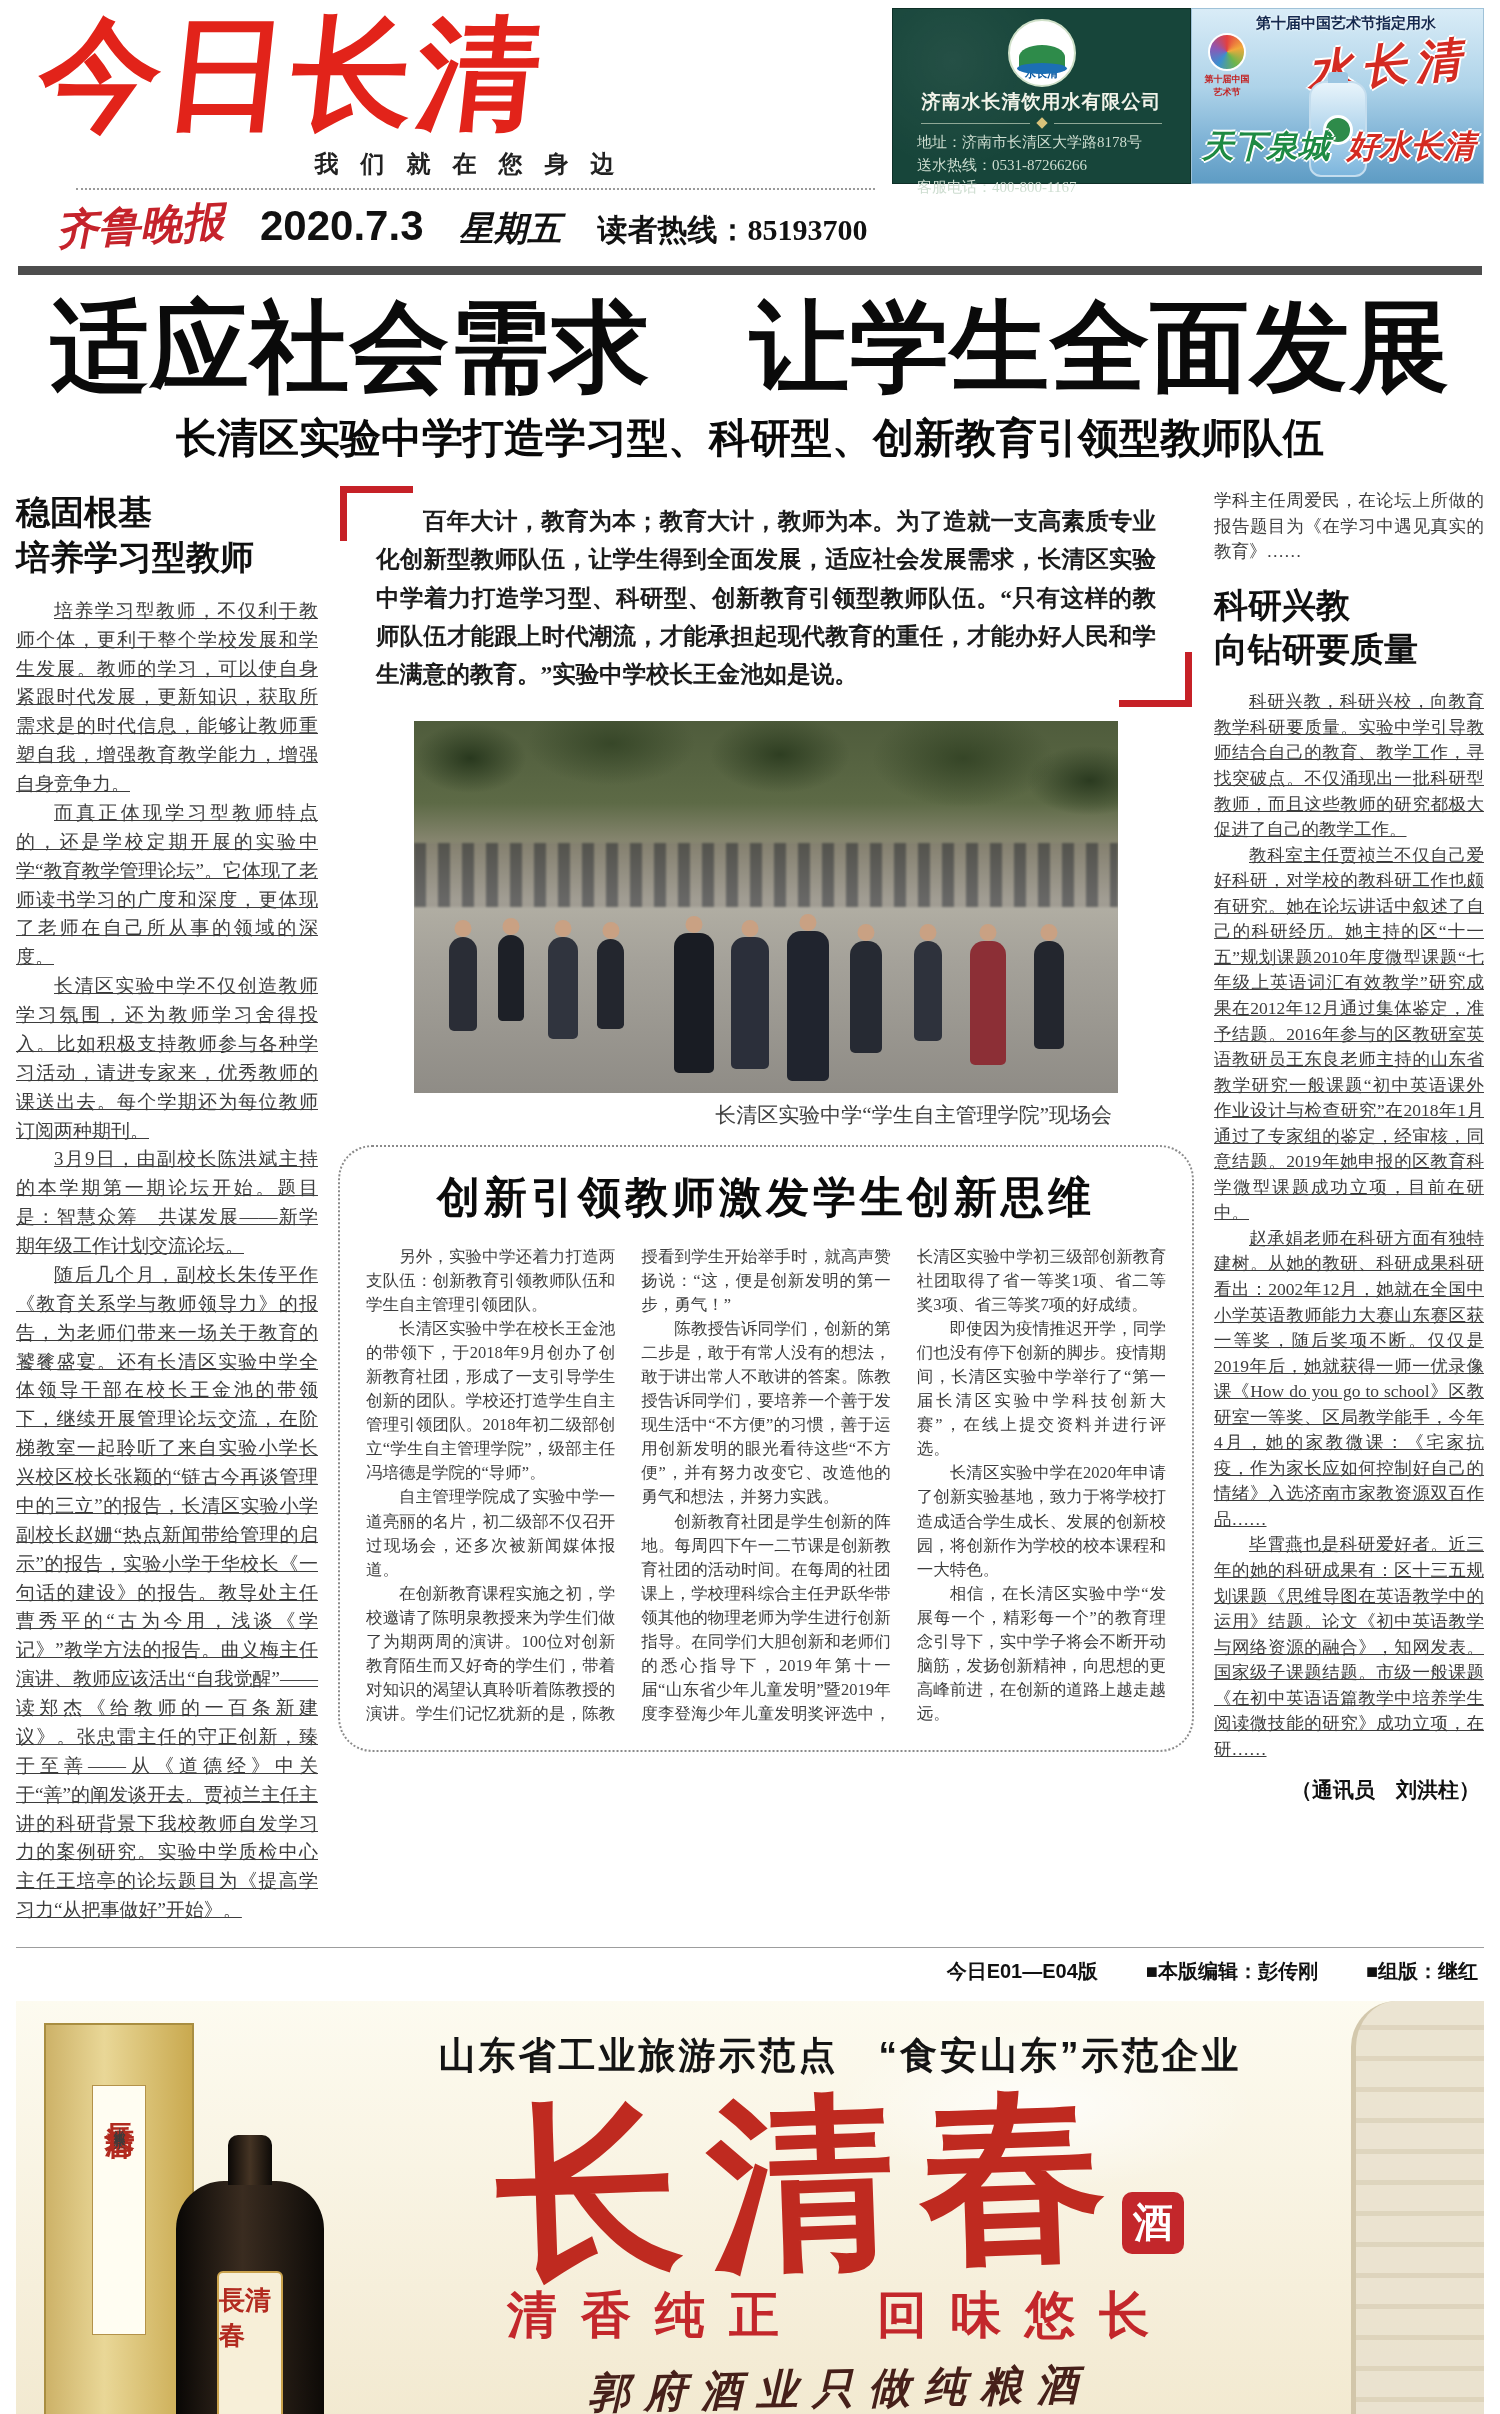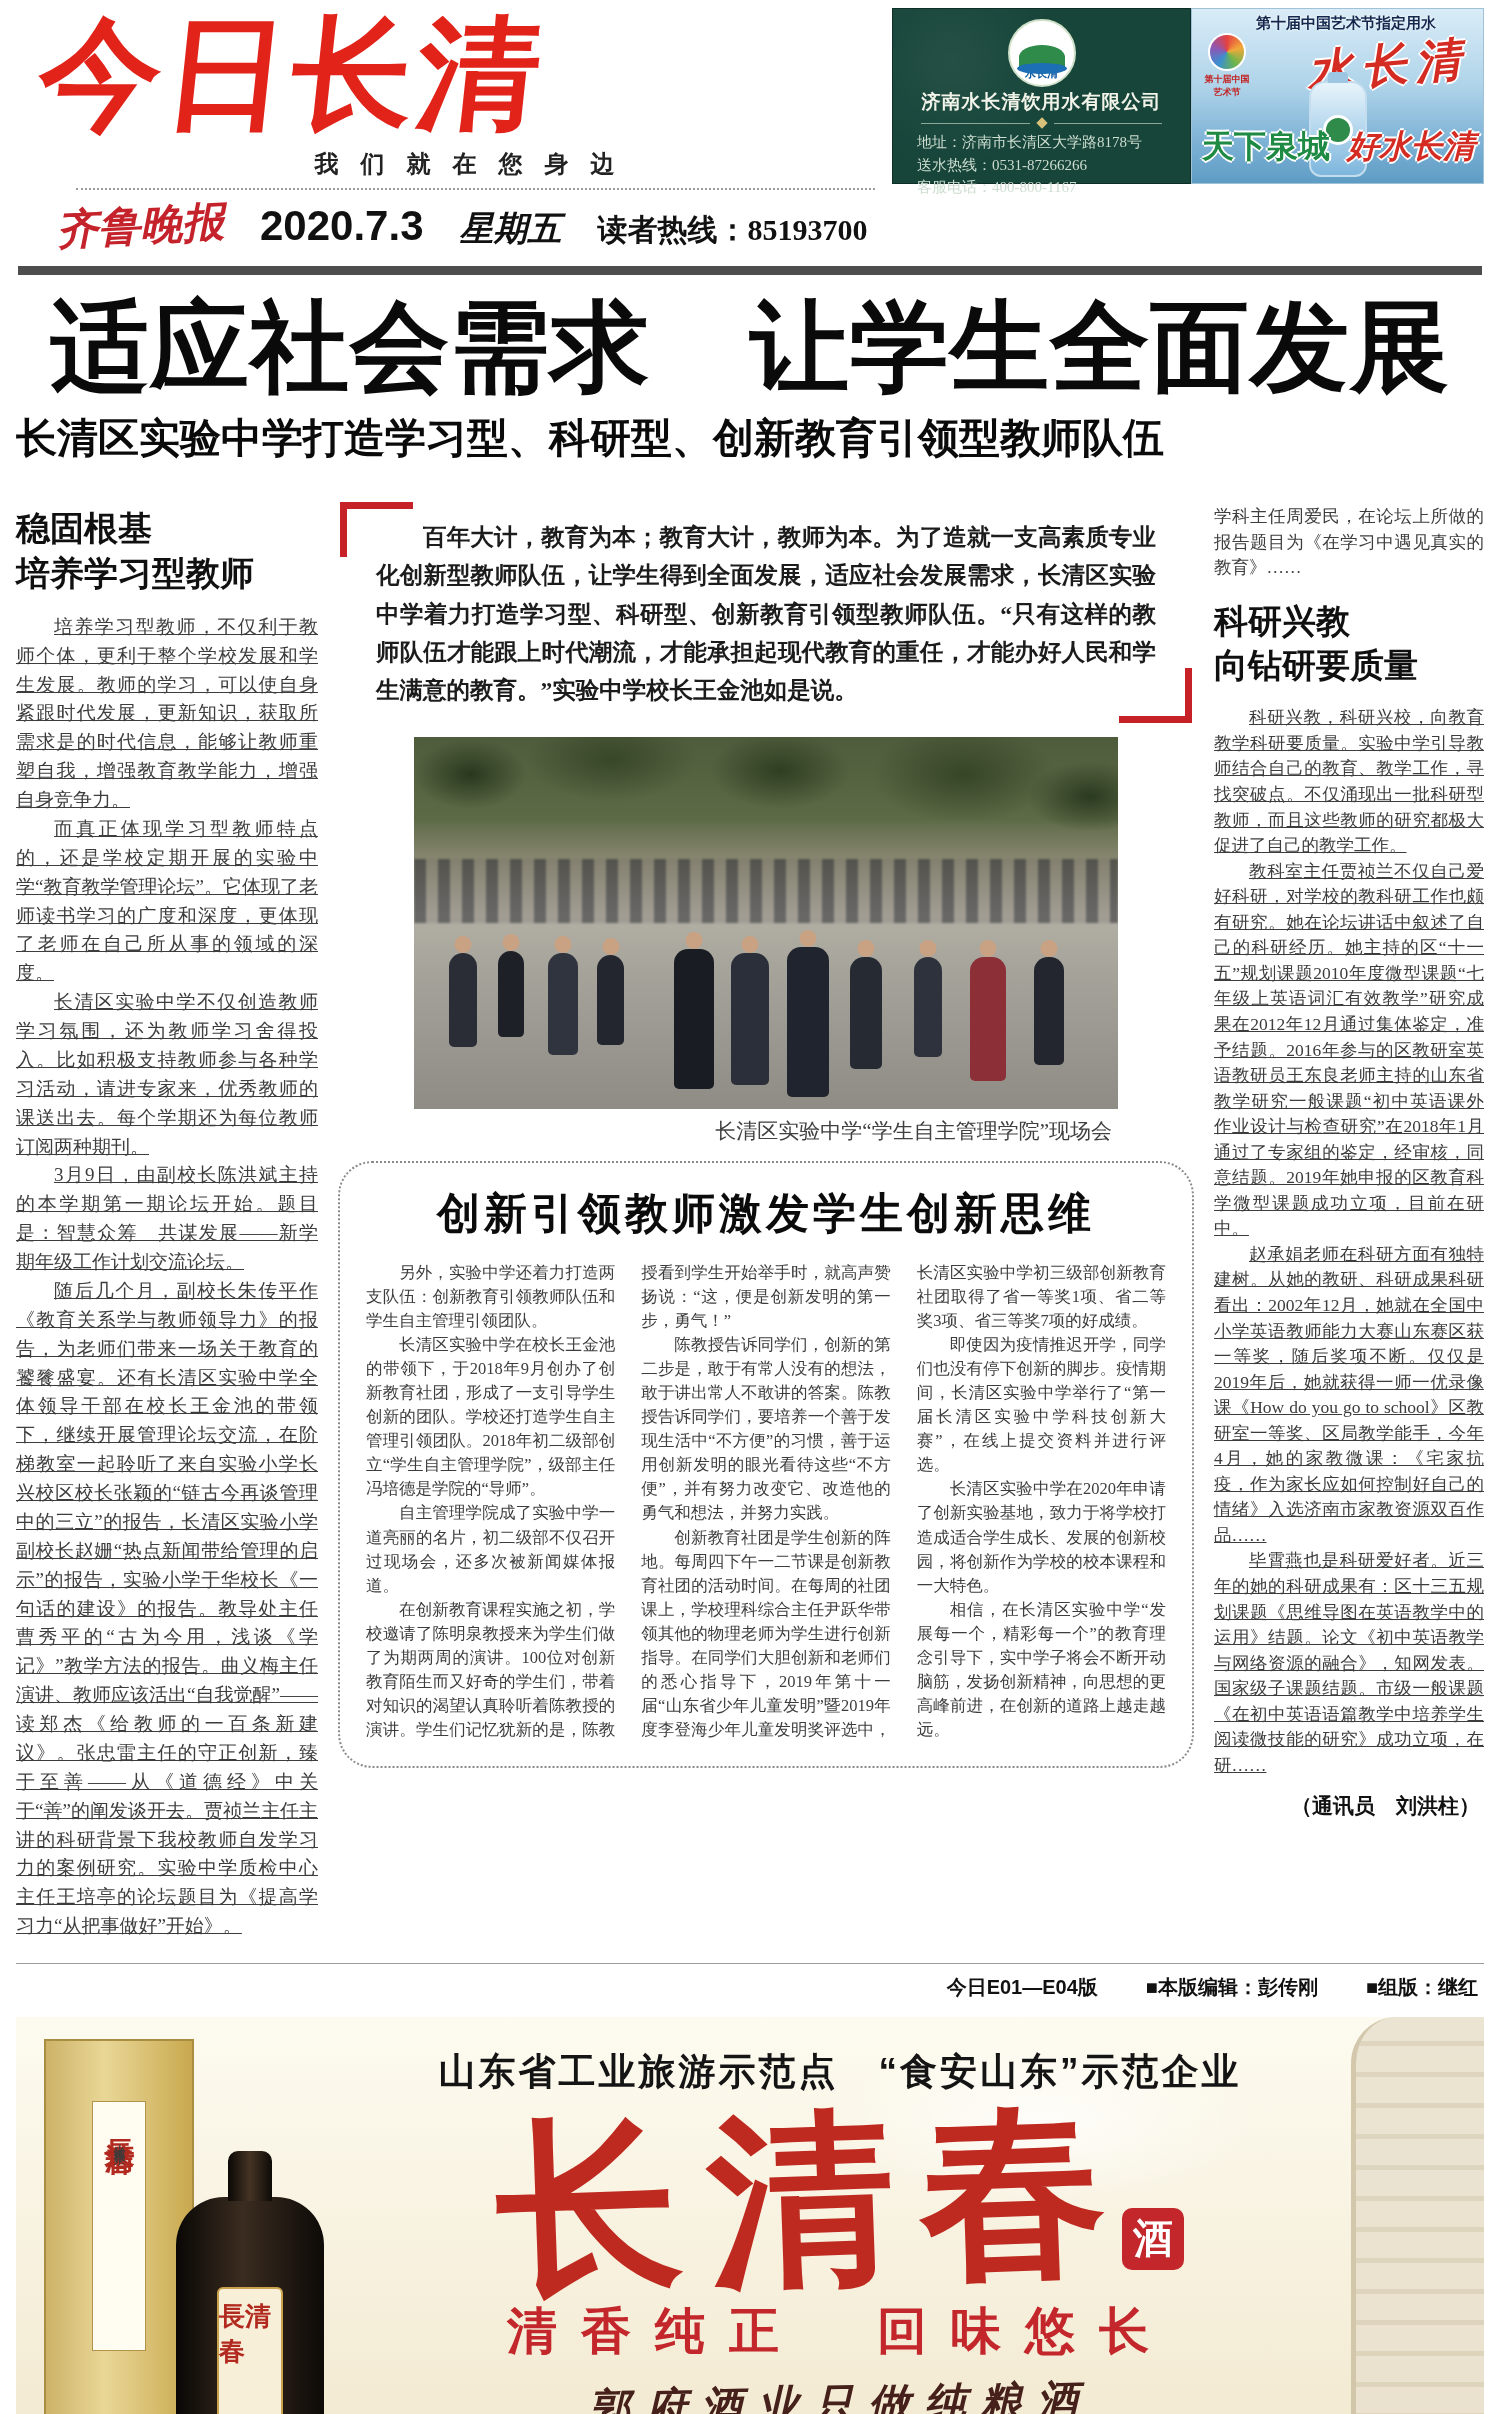--- a/index.html
+++ b/index.html
@@ -53,31 +53,31 @@
       color:#d42b22;font-style:italic;letter-spacing:8px;transform:rotate(-5deg);
       text-shadow:-2px 0 #fff,2px 0 #fff,0 -2px #fff,0 2px #fff;}
   .fest-bottle{position:absolute;left:50%;bottom:6px;transform:translateX(-50%);
       width:54px;height:92px;background:linear-gradient(180deg,#e8f4fb,#a9d0ea 60%,#7db6dd);
       border-radius:16px 16px 12px 12px;border:2px solid #c4ddee;}
   .fest-bottle::before{content:"";position:absolute;top:-11px;left:50%;transform:translateX(-50%);
       width:20px;height:11px;background:#9cc6e2;border-radius:4px 4px 0 0;}
   .fest-bottle::after{content:"";position:absolute;top:32px;left:50%;transform:translateX(-50%);
       width:24px;height:24px;border-radius:50%;background:#2e8b4a;border:3px solid #fff;}
   .fest-sloganL{position:absolute;bottom:14px;left:10px;font-size:32px;font-weight:900;
-      color:#1e8a43;text-shadow:-2px 0 #fff,2px 0 #fff,0 -2px #fff,0 2px #fff;}
+      font-style:italic;color:#1e8a43;text-shadow:-2px 0 #fff,2px 0 #fff,0 -2px #fff,0 2px #fff;}
   .fest-sloganR{position:absolute;bottom:14px;right:8px;font-size:32px;font-weight:900;
       font-style:italic;color:#d42b22;text-shadow:-2px 0 #fff,2px 0 #fff,0 -2px #fff,0 2px #fff;}
 
   .rule-bar{height:9px;background:#4d4d4d;margin:12px 2px 20px;}
 
   
   .main-headline{text-align:center;font-family:"Liberation Sans",sans-serif;font-weight:900;
       font-size:99px;line-height:1.05;color:#0a0a0a;letter-spacing:1px;margin:6px 0 12px;}
-  .sub-headline{text-align:left;font-family:"Liberation Sans",sans-serif;font-weight:700;
-      font-size:41px;color:#0a0a0a;margin-bottom:36px;}
+  .sub-headline{text-align:center;font-family:"Liberation Sans",sans-serif;font-weight:700;
+      font-size:41px;color:#0a0a0a;margin-bottom:20px;}
 
   
   .content{display:grid;grid-template-columns:302px 1fr 270px;gap:18px;align-items:start;}
   .col-head{font-family:"Liberation Sans",sans-serif;font-size:34px;font-weight:700;
       line-height:1.3;color:#101010;margin:4px 0 18px;}
   .body-text p{margin:0;text-indent:2em;text-align:justify;color:#3d3d3d;text-decoration:underline;}
   .left-col .body-text p{font-size:19px;line-height:1.52;}
   .right-col .body-text p{font-size:17.5px;line-height:1.46;}
   .right-col .intro{font-size:17.5px;line-height:1.46;text-indent:0;text-align:justify;
       color:#3d3d3d;margin:2px 0 18px;}

